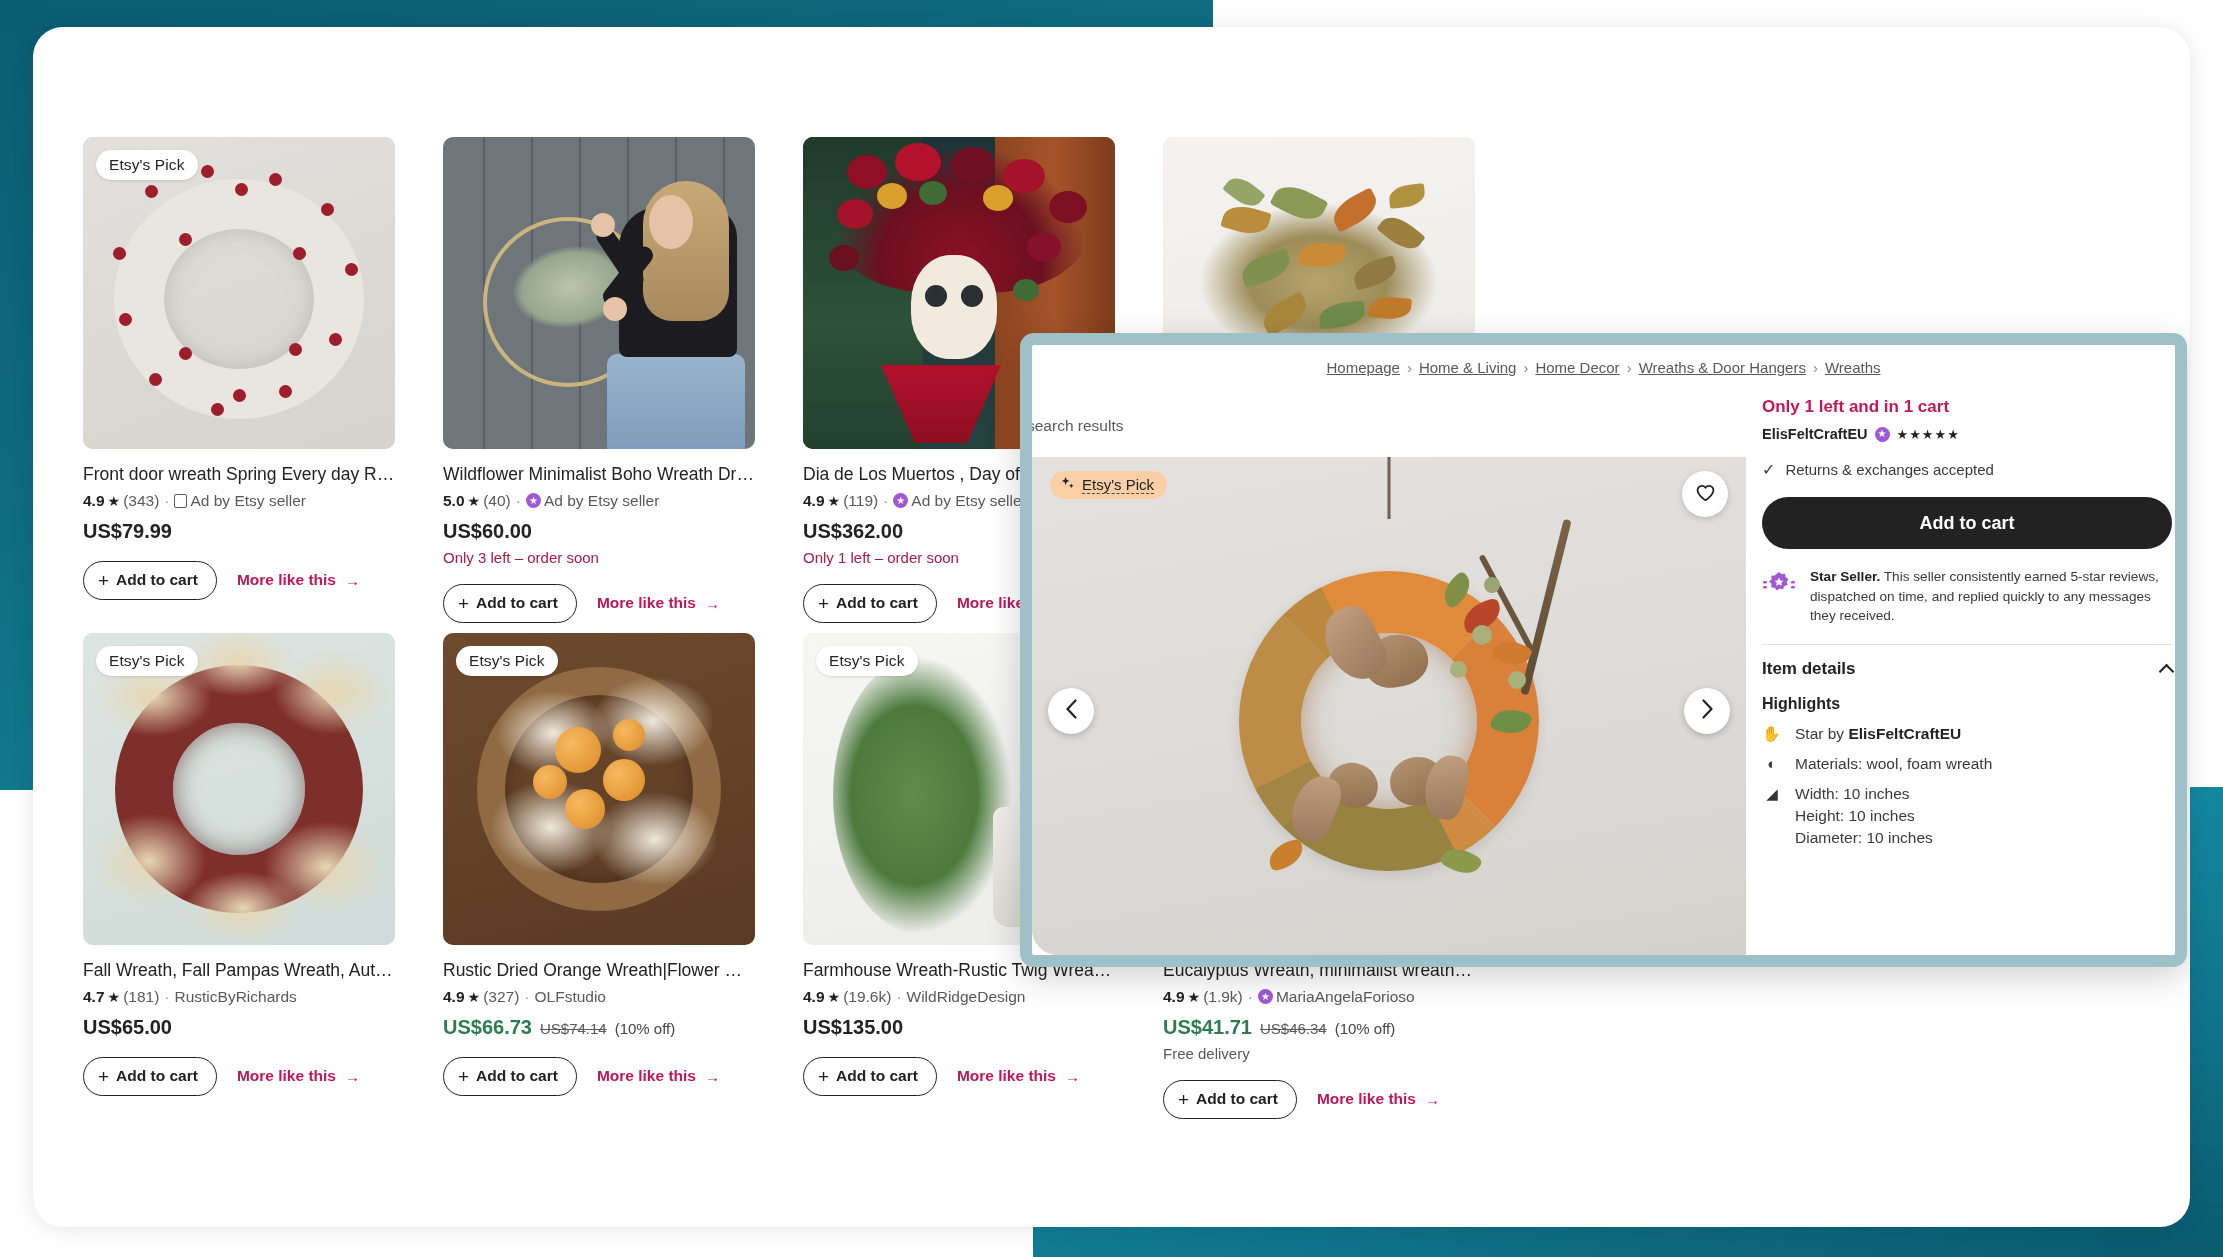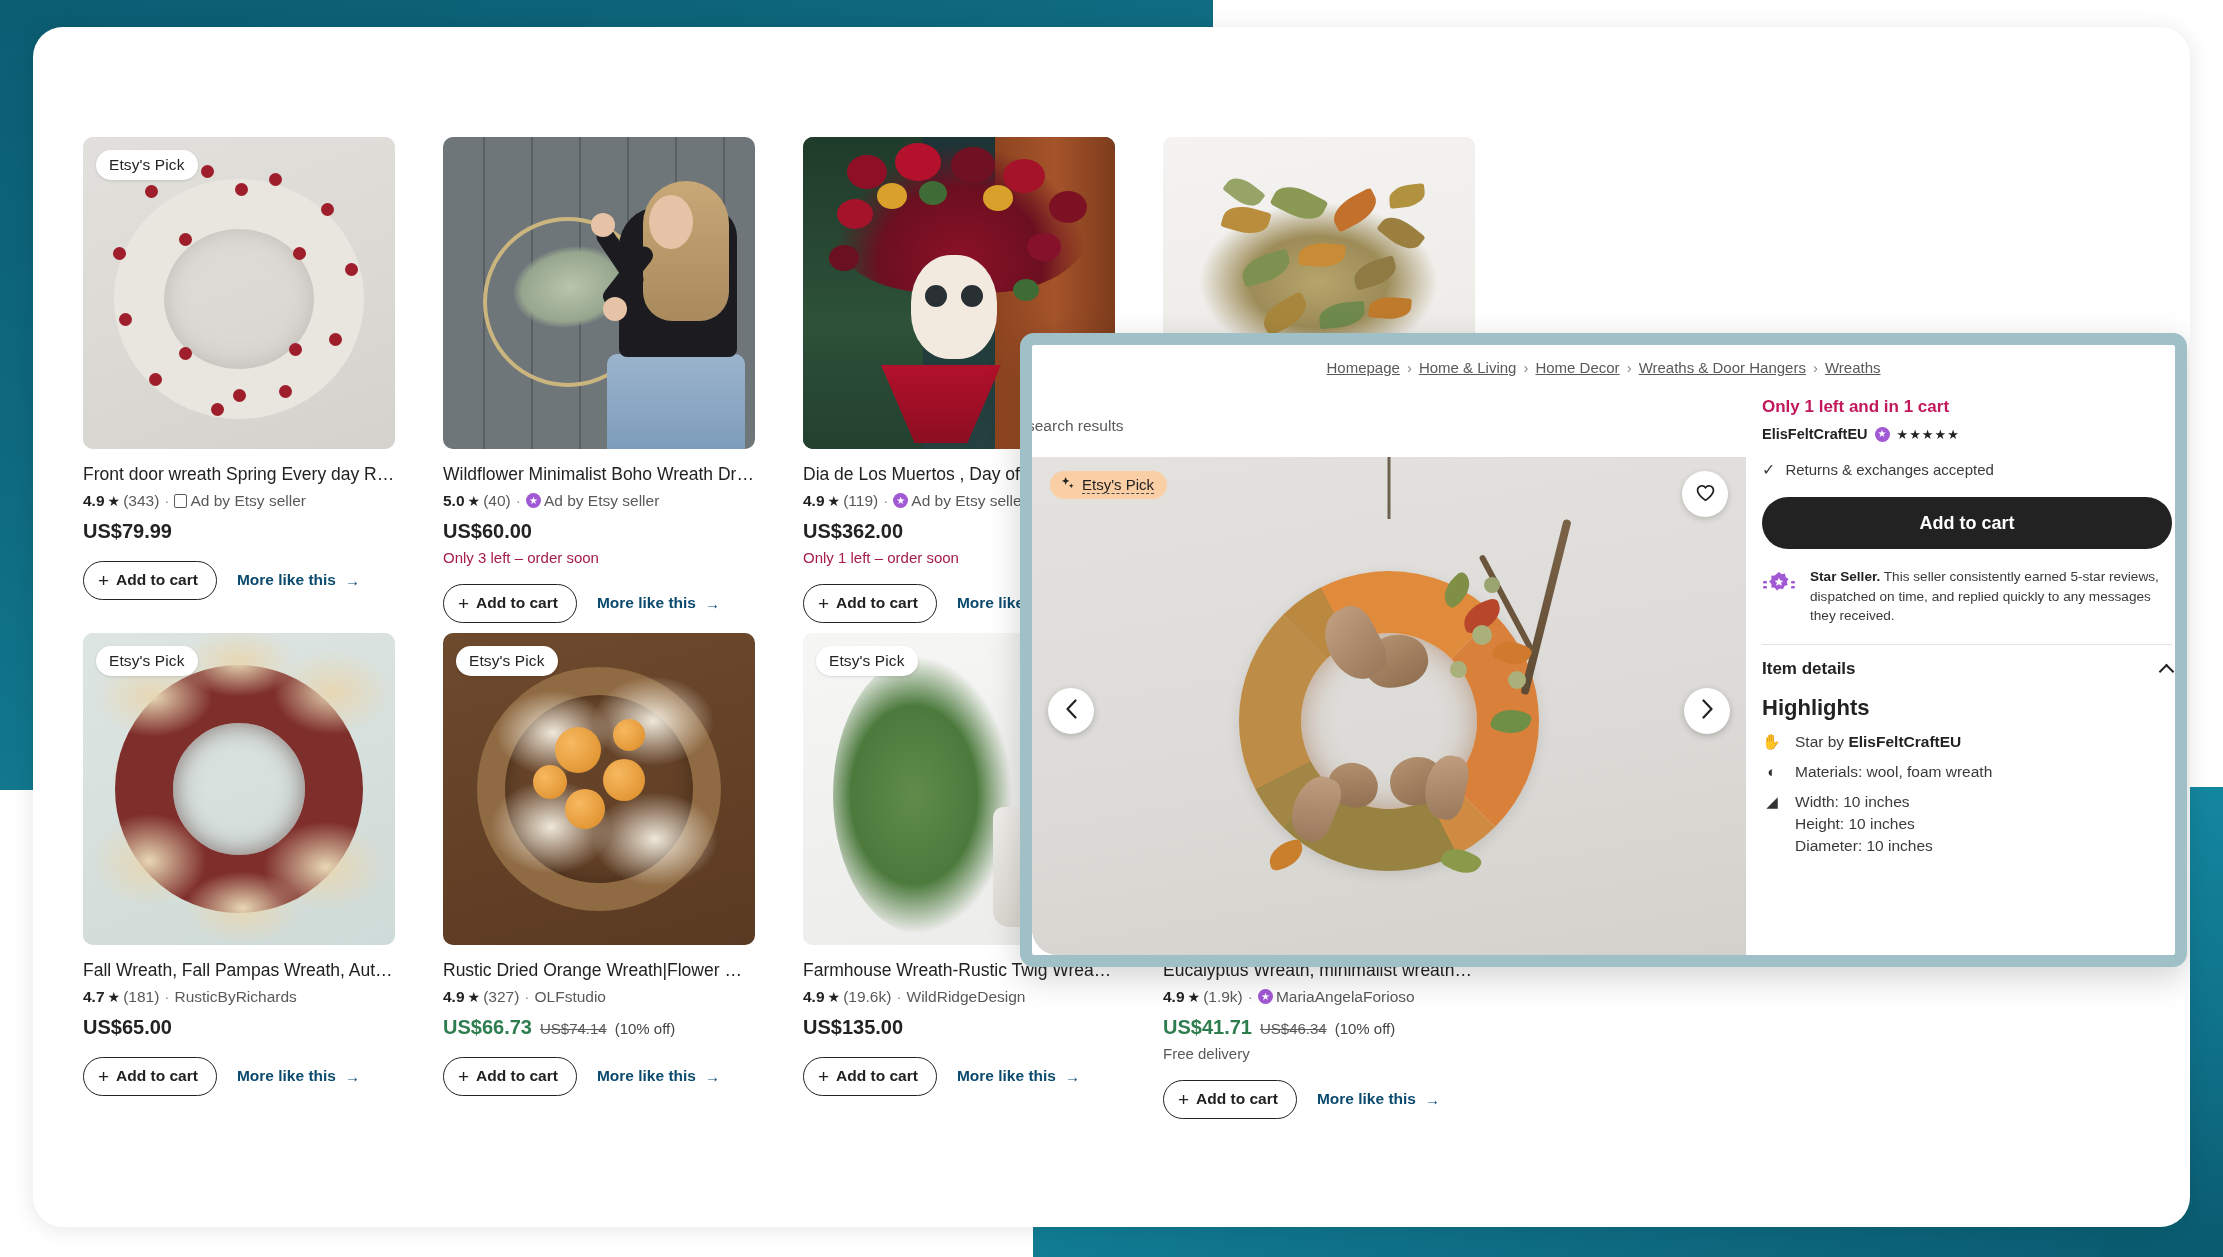--- a/index.html
+++ b/index.html
@@ -167,21 +167,21 @@
     background: #fff;
     display: inline-flex;
     align-items: center;
     gap: 7px;
     cursor: pointer;
   }
   .plus { font-size: 19px; font-weight: 400; line-height: 1; }
   .mlt {
     font-size: 15.5px;
     font-weight: bold;
-    color: #0c4a6e;
+    color: #be185d;
     display: inline-flex;
     align-items: center;
     gap: 9px;
     cursor: pointer;
   }
   .arrow { font-size: 15px; }
 
   
   .ph { position: absolute; inset: 0; }
 
@@ -534,21 +534,21 @@
     align-items: center;
     justify-content: space-between;
     font-size: 17px;
     font-weight: bold;
     color: #222;
     cursor: pointer;
     width: 410px;
   }
   .d-highlights {
     margin-top: 16px;
-    font-size: 22px;
+    font-size: 16px;
     font-weight: bold;
     color: #222;
   }
   .hl-row {
     margin-top: 12px;
     display: flex;
     gap: 13px;
     align-items: flex-start;
     font-size: 15.5px;
     color: #3a3a3a;

